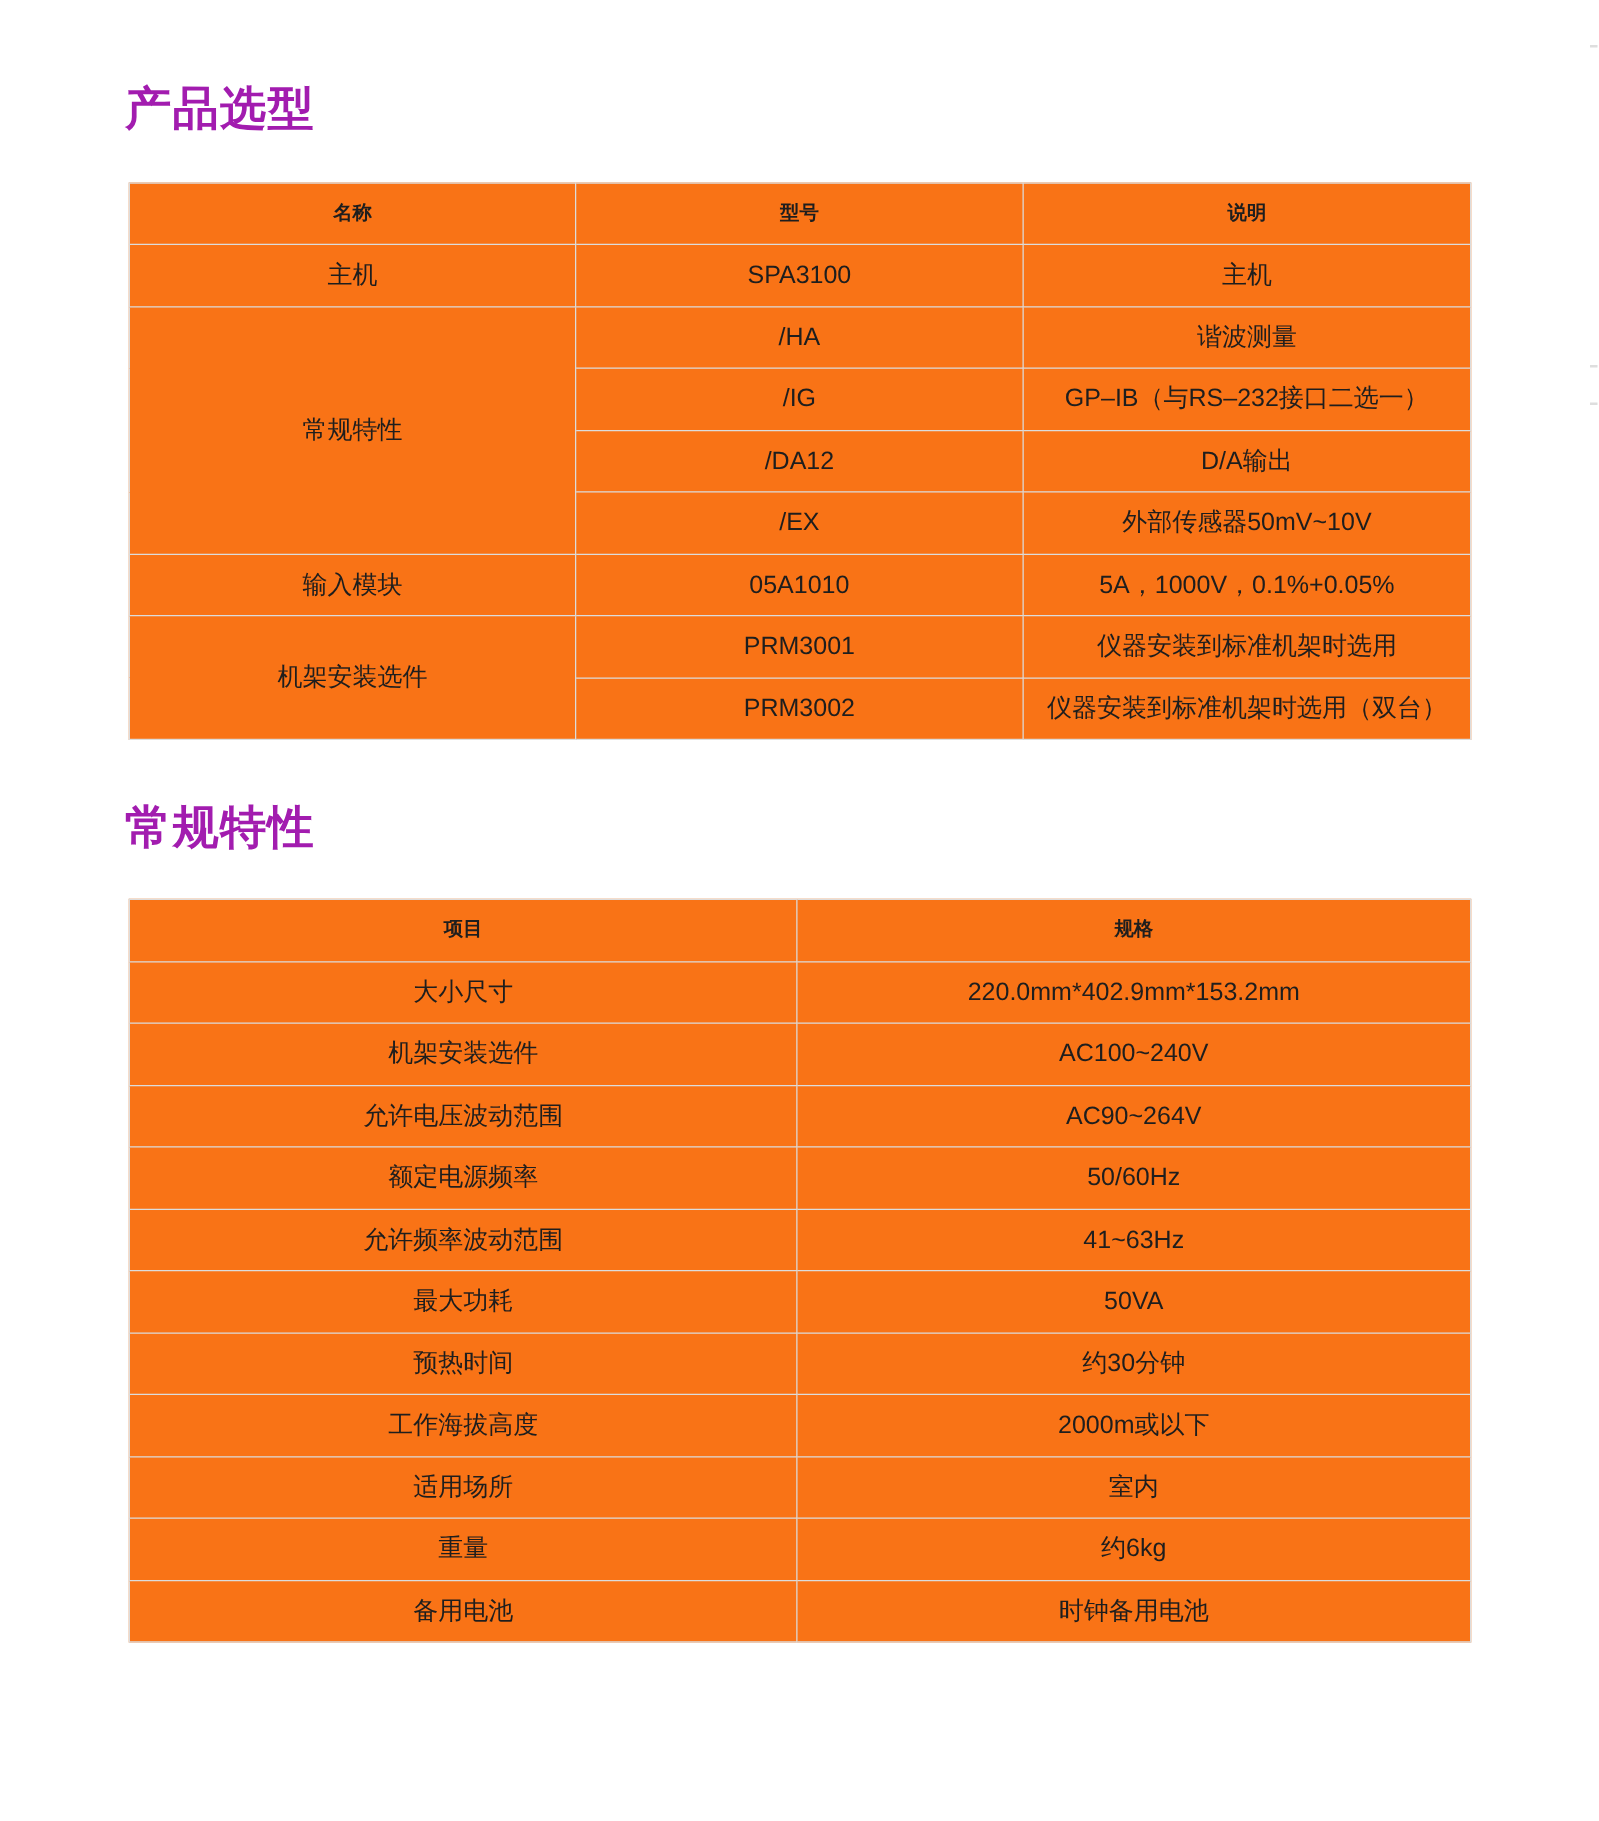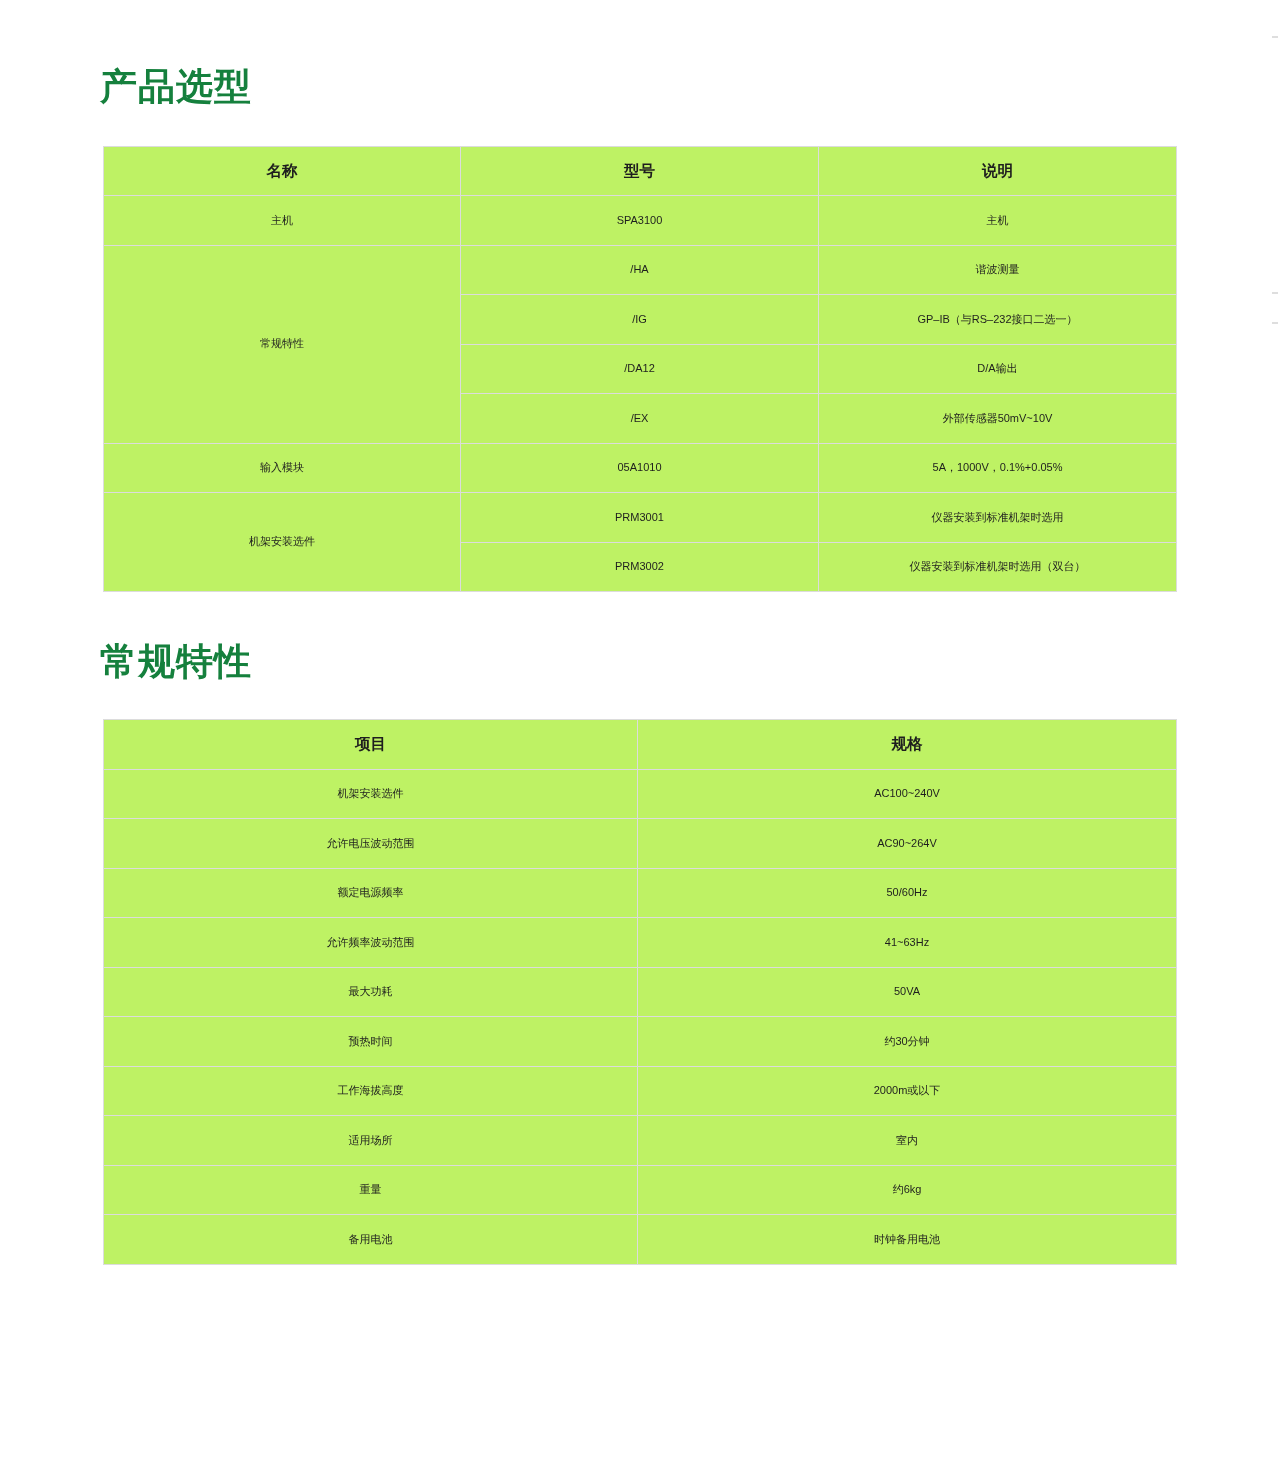--- a/index.html
+++ b/index.html
@@ -20,51 +20,51 @@
     height: 1457px;
     overflow: hidden;
     background: #ffffff;
   }
 
   
   .section-title {
     font-size: 37px;
     font-weight: 700;
     letter-spacing: 1px;
-    color: #15803d;
+    color: #a21caf;
     margin: 0;
   }
   #sec1-title { position: absolute; left: 100px; top: 62px; }
   #sec2-title { position: absolute; left: 100px; top: 637px; }
 
   
   table {
     border-collapse: collapse;
     table-layout: fixed;
-    background: #bef264;
+    background: #f97316;
   }
   table.spec {
     position: absolute;
     border: 1px solid #d9d9d9;
   }
   #table-selection {
     left: 103px;
     top: 146px;
     width: 1073px;
   }
   #table-general {
     left: 103px;
     top: 719px;
     width: 1073px;
   }
   td, th {
     border: 1px solid #dcdcdc;
     text-align: center;
     vertical-align: middle;
-    font-size: 11px;
+    font-size: 20px;
     font-weight: 400;
     color: #1e1e1e;
     padding: 0 6px;
     line-height: 1.4;
   }
   th {
     font-weight: 700;
     font-size: 15.5px;
   }
   #table-selection tr { height: 49.5px; }
@@ -158,20 +158,24 @@
         <col class="g-col-a">
         <col class="g-col-b">
       </colgroup>
     <tbody>
       <tr>
         <th>项目</th>
         <th>规格</th>
       </tr>
 
       <tr>
+        <td>大小尺寸</td>
+        <td>220.0mm*402.9mm*153.2mm</td>
+      </tr>
+      <tr>
         <td>机架安装选件</td>
         <td>AC100~240V</td>
       </tr>
       <tr>
         <td>允许电压波动范围</td>
         <td>AC90~264V</td>
       </tr>
       <tr>
         <td>额定电源频率</td>
         <td>50/60Hz</td>

